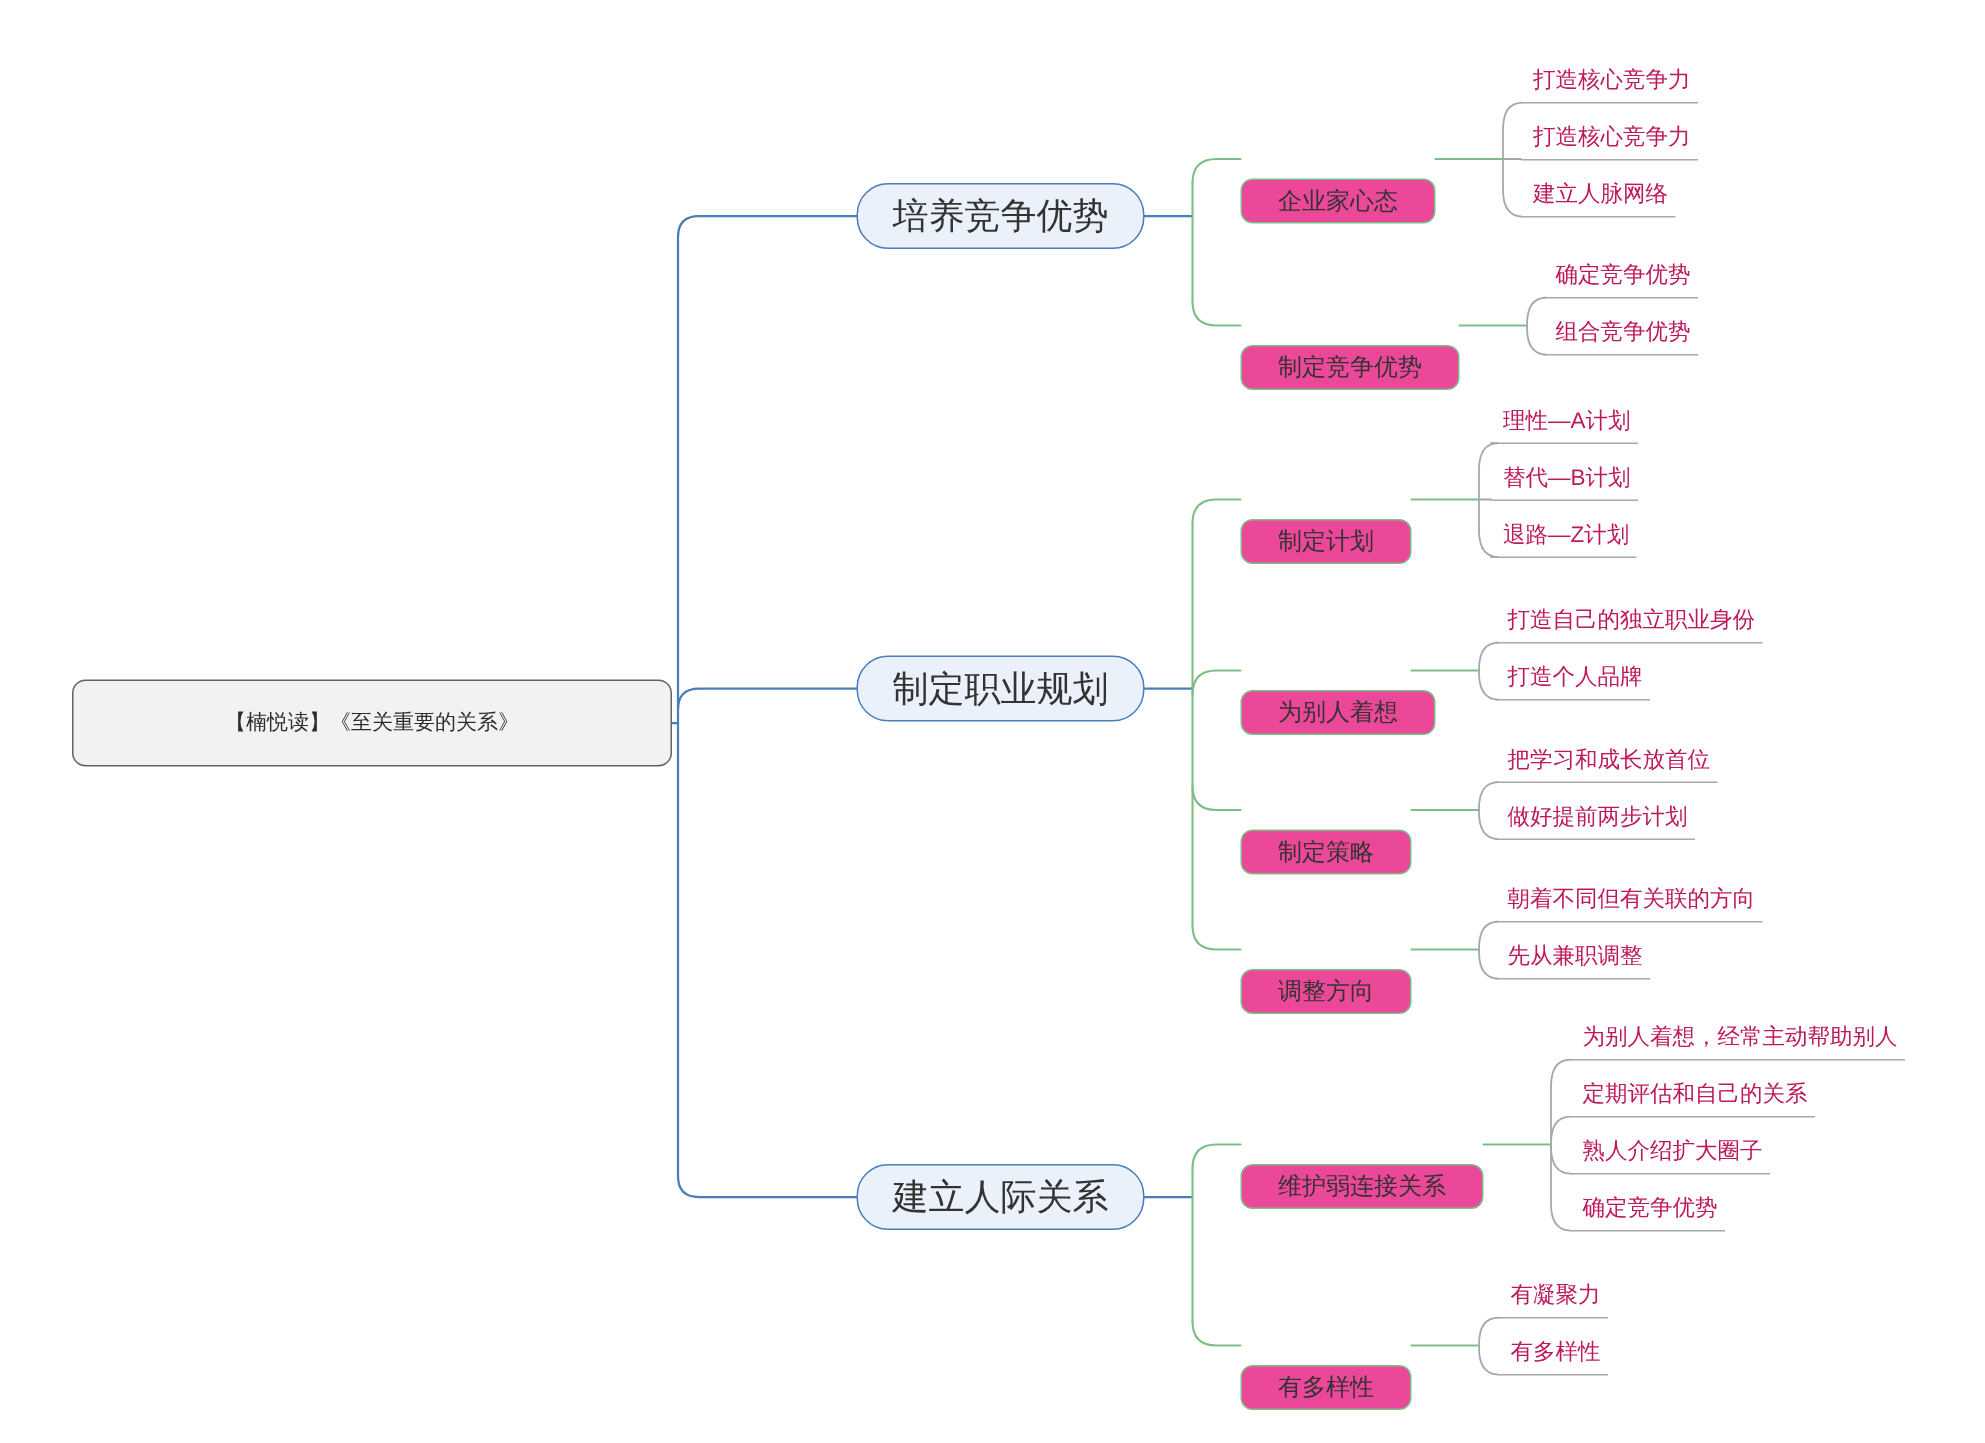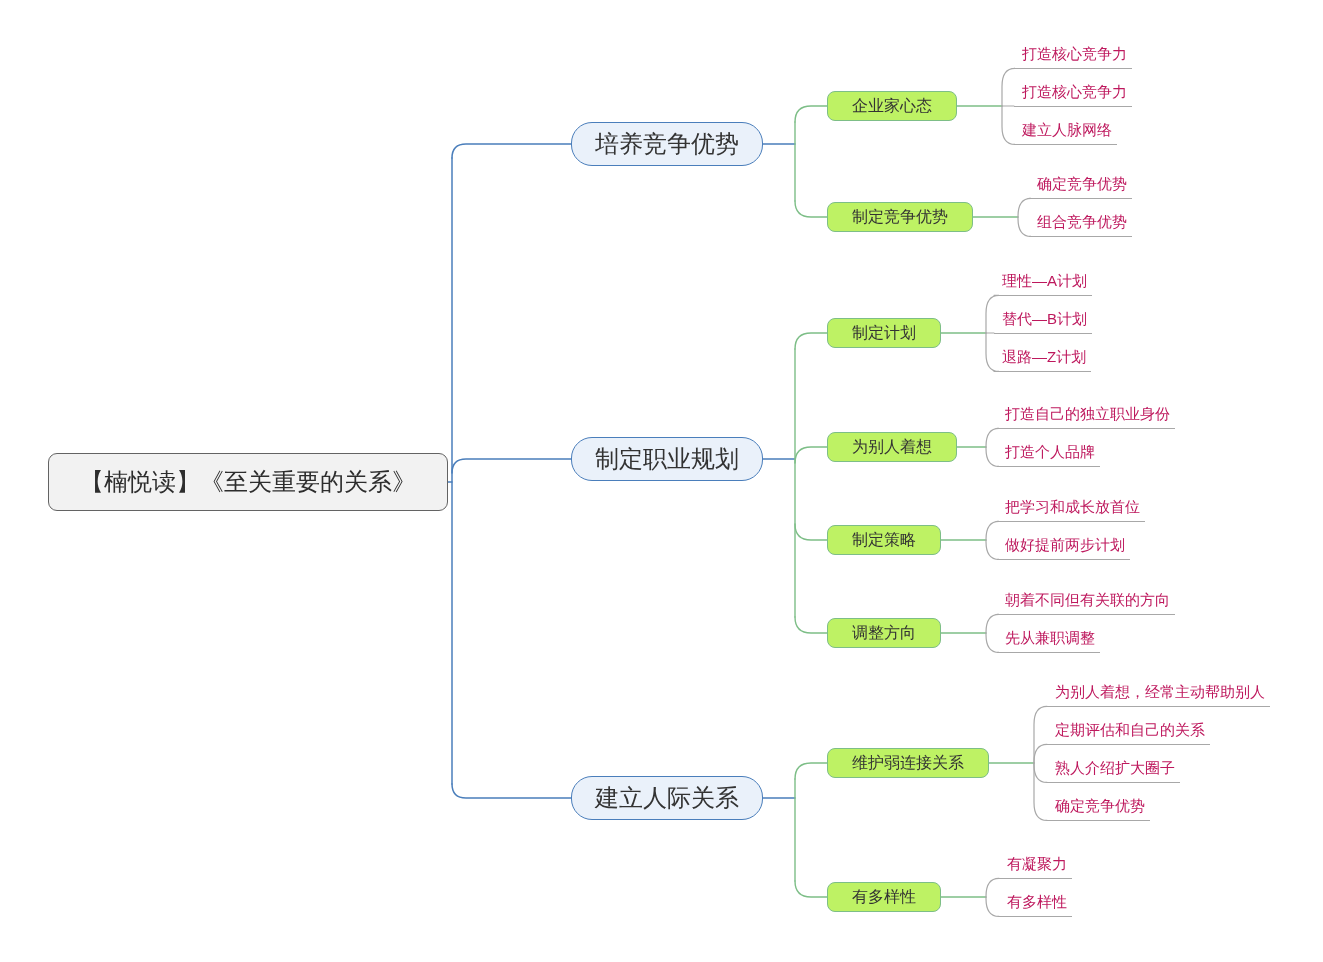--- a/index.html
+++ b/index.html
@@ -16,36 +16,36 @@
     box-sizing:border-box;
     display:flex;align-items:center;justify-content:center;
     white-space:nowrap;
     z-index:1;
   }
   .root{
     left:48px;top:453px;width:400px;height:58px;
     background:#f2f2f2;
     border:1.4px solid #636363;
     border-radius:9px;
-    font-size:24px;color:#2d2d2d;
+    font-size:14px;color:#2d2d2d;
   }
   .branch{
     left:571px;width:192px;height:44px;
     background:#eaf1fa;
     border:1.5px solid #4a7ebb;
     border-radius:21px;
     font-size:24px;color:#333333;
   }
   .child{
     left:827px;height:30px;
     padding:0 24px;
-    background:#bef264;
+    background:#ec4899;
     border:1.3px solid #7dbe87;
     border-radius:8px;
-    font-size:16px;color:#333333;
+    font-size:16px;color:#333333;margin-top:28px;
   }
   .leaf{
     position:absolute;
     height:27px;
     padding:0 5px 0 8px;
     line-height:26px;
     border-bottom:1.2px solid #a8a8a8;
     font-size:15px;color:#be185d;
     white-space:nowrap;
     z-index:1;

